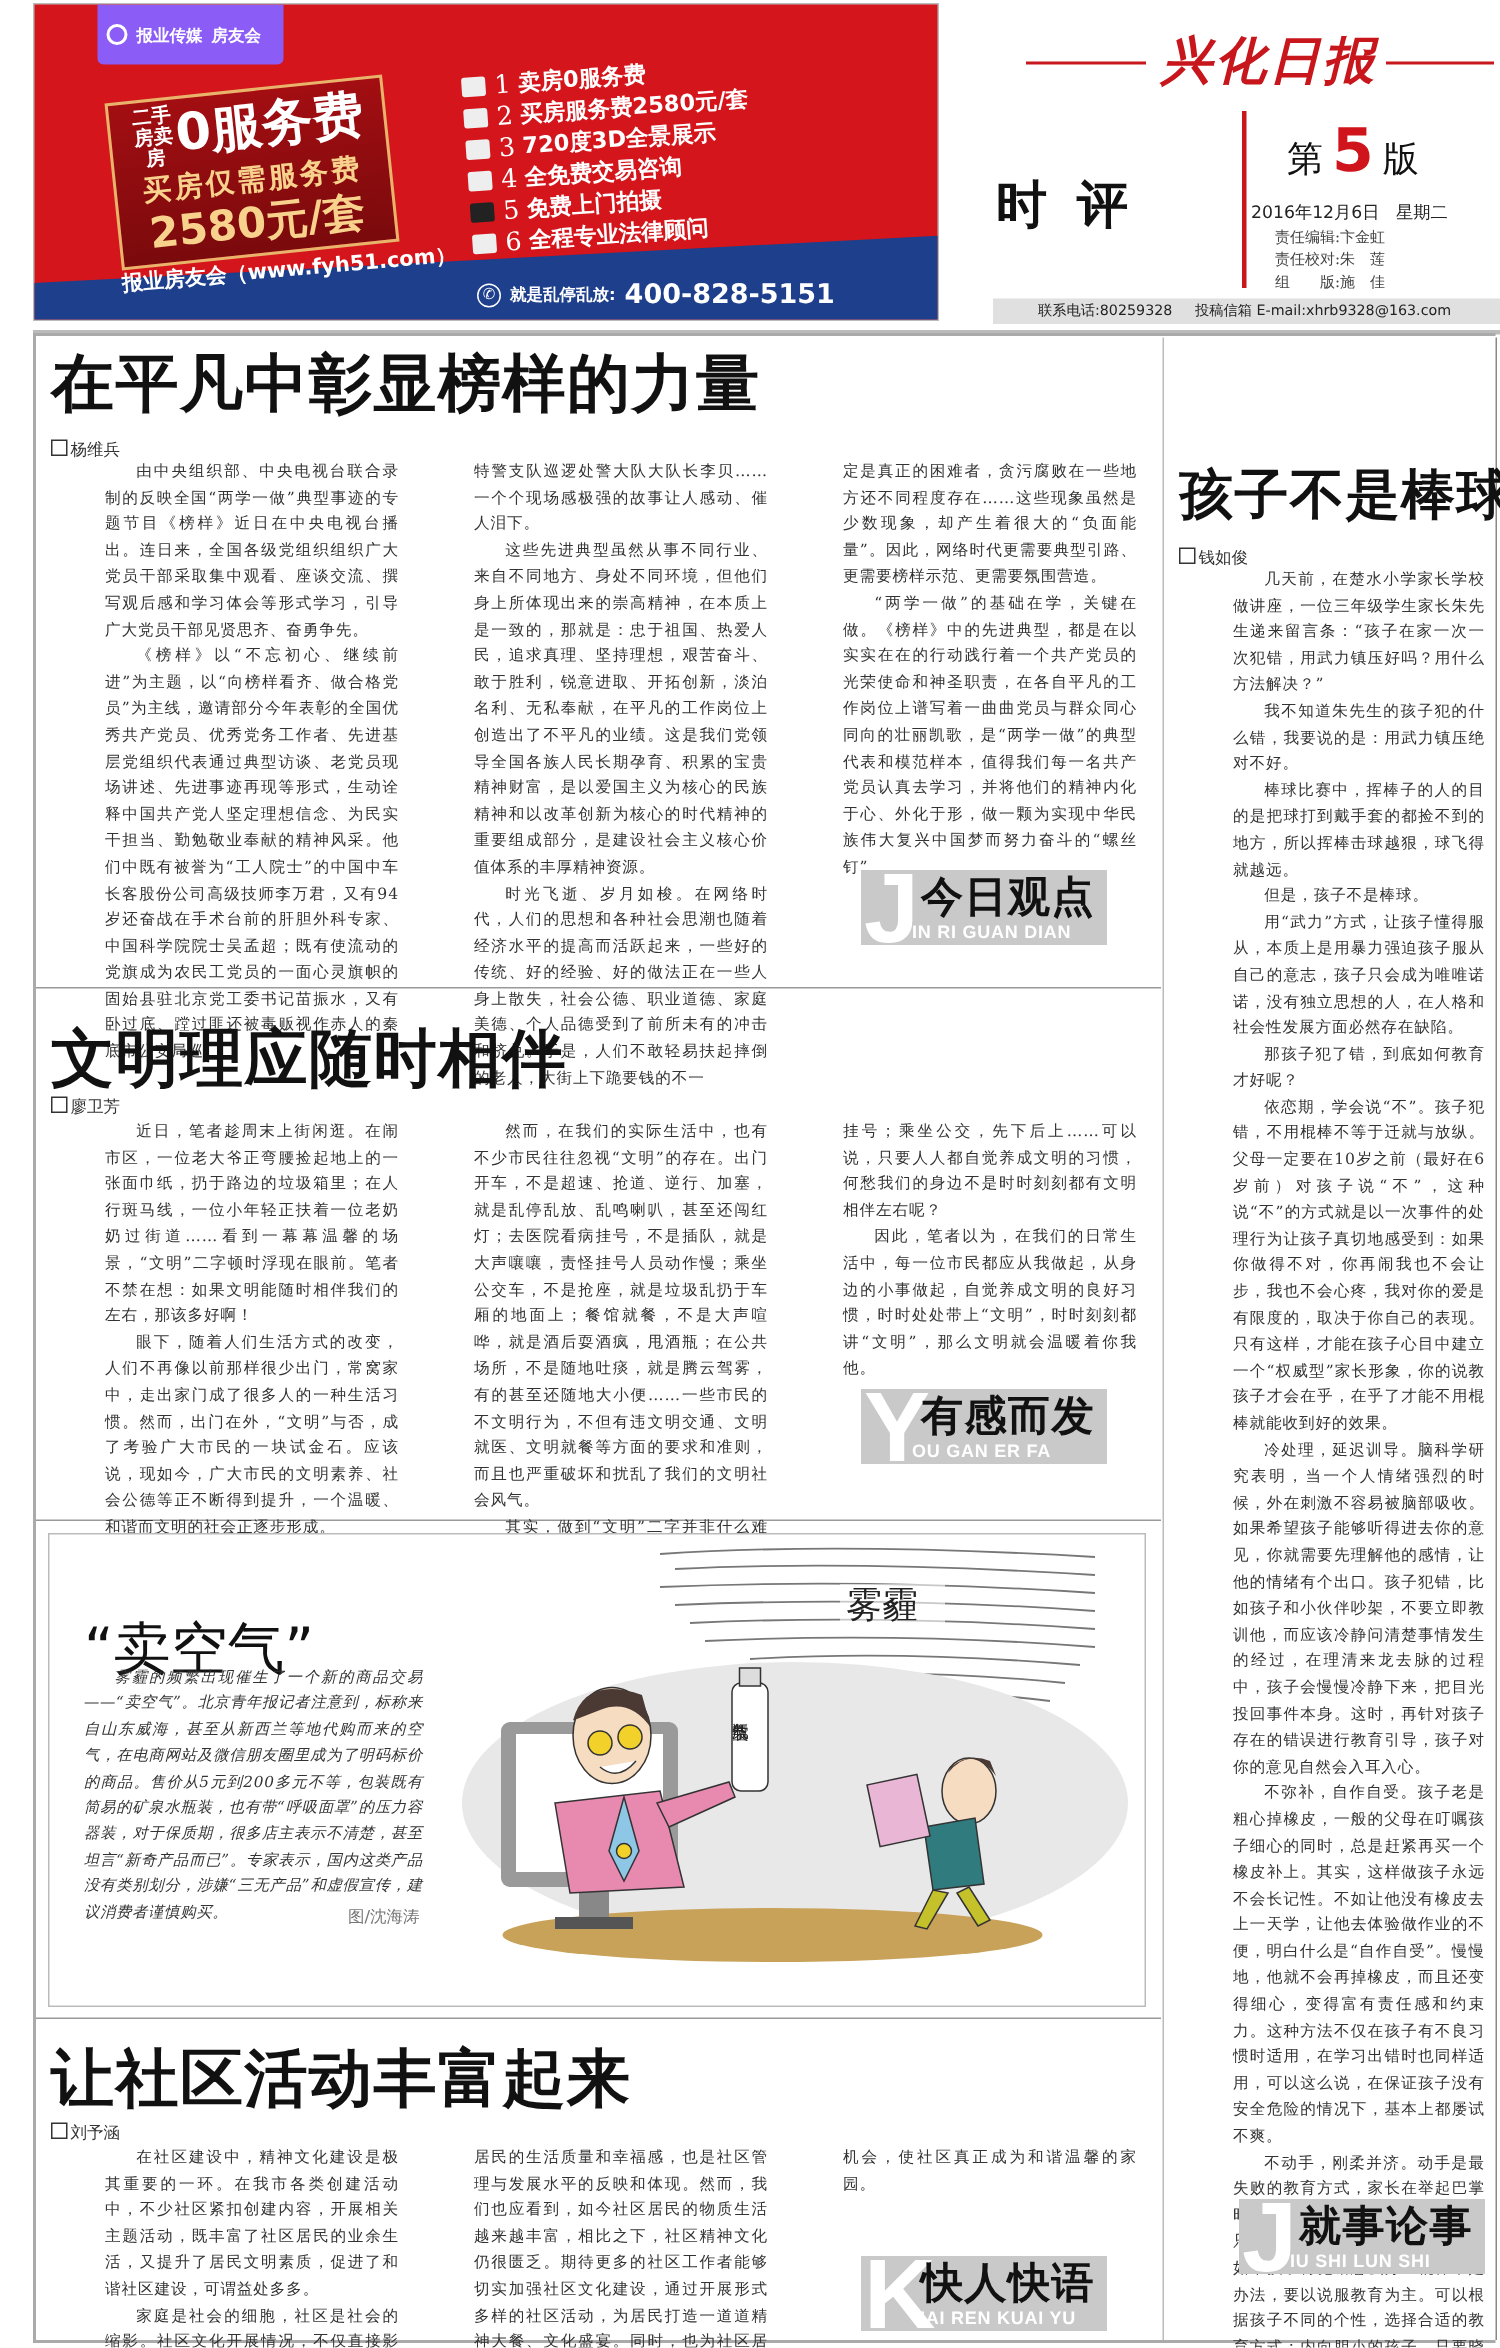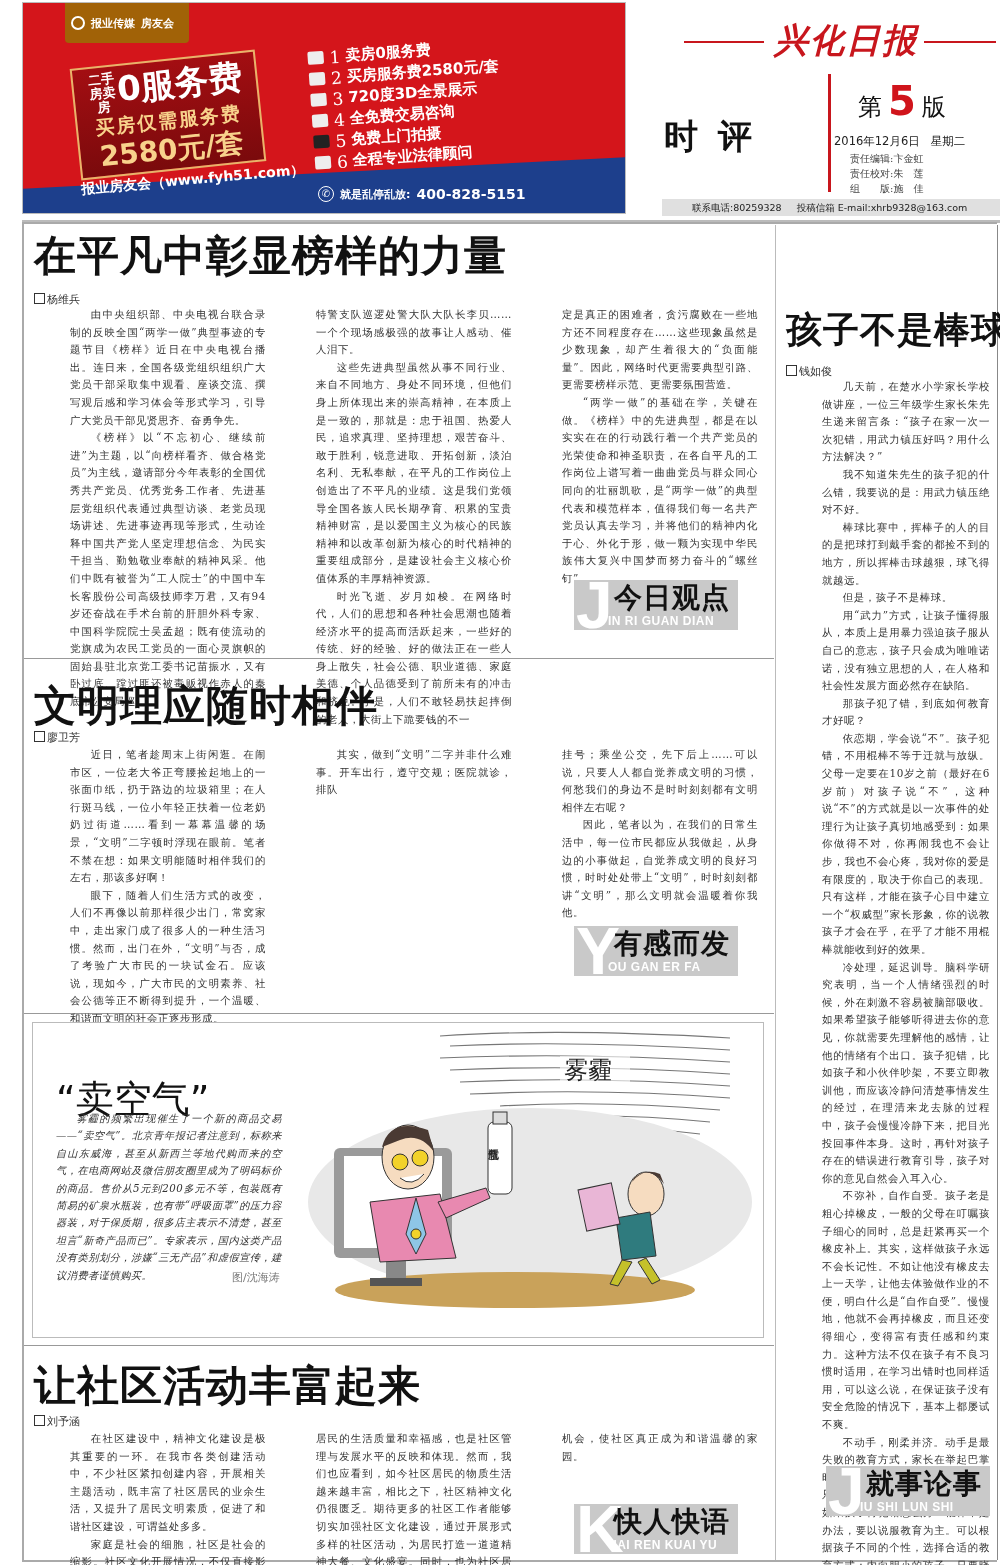--- a/index.html
+++ b/index.html
@@ -2,35 +2,35 @@
 <html><head>
 <meta charset="utf-8">
 <style>
   * { box-sizing: border-box; margin: 0; padding: 0; }
   html, body { width: 1000px; height: 1565px; background: #fff; overflow: hidden; }
   body { position: relative; font-family: "DejaVu Serif", "Liberation Serif", serif; color: #222; }
 
   
   .ad { position: absolute; left: 22px; top: 2px; width: 604px; height: 212px; background: #d4151b; overflow: hidden; border: 1px solid #bbb; }
   .ad .band-blue { position: absolute; left: -20px; right: -20px; bottom: -30px; height: 70px; background: #1d3f8c; transform: rotate(-3deg); }
-  .ad .logo-box { position: absolute; left: 42px; top: 0; width: 124px; height: 40px; background: #a16207; border-radius: 0 0 4px 4px; color: #fff; font: bold 11px "Liberation Sans", sans-serif; padding: 10px 6px; display: flex; gap: 6px; align-items: center; }
+  .ad .logo-box { position: absolute; left: 42px; top: 0; width: 124px; height: 40px; background: #8b5cf6; border-radius: 0 0 4px 4px; color: #fff; font: bold 11px "Liberation Sans", sans-serif; padding: 10px 6px; display: flex; gap: 6px; align-items: center; }
   .ad .logo-mark { width: 14px; height: 14px; border: 2px solid #fff; border-radius: 50%; display: inline-block; }
   .ad .promo { position: absolute; left: 52px; top: 56px; width: 186px; height: 112px; transform: rotate(-6deg); background: linear-gradient(#a30e12, #7a0a0c); border: 2px solid #e8b36a; text-align: center; color: #fff; font-family: "DejaVu Sans", sans-serif; font-weight: bold; padding-top: 4px; }
   .ad .promo .l1 { font-size: 34px; line-height: 38px; color: #fff; }
   .ad .promo .l1 small { font-size: 13px; line-height: 14px; display: inline-block; vertical-align: middle; width: 30px; }
   .ad .promo .l2 { font-size: 19px; color: #f8d28c; letter-spacing: 2px; }
   .ad .promo .l3 { font-size: 28px; color: #f8d28c; line-height: 32px; }
   .ad .site { position: absolute; left: 58px; top: 168px; color: #fff; font: bold 14px "DejaVu Sans", sans-serif; transform: rotate(-5deg); }
   .ad .features { position: absolute; left: 288px; top: 34px; width: 310px; transform: rotate(-4deg); }
   .ad .feat { display: flex; align-items: center; height: 21px; color: #fff; font: bold 15px "DejaVu Sans", sans-serif; }
   .ad .feat .thumb { width: 16px; height: 13px; background: #eee; margin-right: 6px; border-radius: 2px; }
   .ad .feat .num { font: 17px "DejaVu Serif", serif; margin-right: 5px; }
   .ad .hotline { position: absolute; left: 295px; top: 183px; color: #fff; font: bold 11px "DejaVu Sans", sans-serif; display: flex; align-items: center; gap: 6px; }
   .ad .hotline .phone-icon { width: 16px; height: 16px; border: 1.5px solid #fff; border-radius: 50%; font-size: 10px; text-align: center; line-height: 13px; }
-  .ad .hotline .tel { font-size: 14px; }
+  .ad .hotline .tel { font-size: 18px; }
 
   
   .masthead { position: absolute; left: 662px; top: 2px; width: 338px; height: 212px; }
   .mast-rule { position: absolute; top: 39px; height: 2px; background: #c8161d; }
   .paper-name { position: absolute; left: 112px; top: 16px; font: bold italic 34px "DejaVu Serif", serif; color: #c8161d; letter-spacing: 2px; }
   .vert-rule { position: absolute; left: 166px; top: 72px; width: 3px; height: 118px; background: #c8161d; }
   .section-name { position: absolute; left: 2px; top: 112px; font: bold 34px "DejaVu Serif", serif; letter-spacing: 20px; color: #111; }
   .edition { position: absolute; left: 196px; top: 76px; font: 24px "DejaVu Sans", sans-serif; color: #111; display: flex; align-items: baseline; gap: 6px; }
   .edition .no { font: bold 40px "DejaVu Sans", sans-serif; color: #d0141b; }
   .date-line { position: absolute; left: 172px; top: 132px; font: 11.5px "DejaVu Sans", sans-serif; color: #222; }
@@ -174,20 +174,21 @@
   <span class="pinyin">IN RI GUAN DIAN</span>
 </div>
 
 <h1 class="headline" style="left:34px;top:678px">文明理应随时相伴</h1>
 <div class="byline" style="left:34px;top:730px">廖卫芳</div>
 <div class="col" style="left:34px;top:746px;width:232px">
   <p>近日，笔者趁周末上街闲逛。在闹市区，一位老大爷正弯腰捡起地上的一张面巾纸，扔于路边的垃圾箱里；在人行斑马线，一位小年轻正扶着一位老奶奶过街道……看到一幕幕温馨的场景，“文明”二字顿时浮现在眼前。笔者不禁在想：如果文明能随时相伴我们的左右，那该多好啊！</p>
   <p>眼下，随着人们生活方式的改变，人们不再像以前那样很少出门，常窝家中，走出家门成了很多人的一种生活习惯。然而，出门在外，“文明”与否，成了考验广大市民的一块试金石。应该说，现如今，广大市民的文明素养、社会公德等正不断得到提升，一个温暖、和谐而文明的社会正逐步形成。</p>
 </div>
 <div class="col" style="left:280px;top:746px;width:232px">
+  <p>然而，在我们的实际生活中，也有不少市民往往忽视“文明”的存在。出门开车，不是超速、抢道、逆行、加塞，就是乱停乱放、乱鸣喇叭，甚至还闯红灯；去医院看病挂号，不是插队，就是大声嚷嚷，责怪挂号人员动作慢；乘坐公交车，不是抢座，就是垃圾乱扔于车厢的地面上；餐馆就餐，不是大声喧哗，就是酒后耍酒疯，甩酒瓶；在公共场所，不是随地吐痰，就是腾云驾雾，有的甚至还随地大小便……一些市民的不文明行为，不但有违文明交通、文明就医、文明就餐等方面的要求和准则，而且也严重破坏和扰乱了我们的文明社会风气。</p>
   <p>其实，做到“文明”二字并非什么难事。开车出行，遵守交规；医院就诊，排队</p>
 </div>
 <div class="col" style="left:526px;top:746px;width:232px">
   <p class="cont">挂号；乘坐公交，先下后上……可以说，只要人人都自觉养成文明的习惯，何愁我们的身边不是时时刻刻都有文明相伴左右呢？</p>
   <p>因此，笔者以为，在我们的日常生活中，每一位市民都应从我做起，从身边的小事做起，自觉养成文明的良好习惯，时时处处带上“文明”，时时刻刻都讲“文明”，那么文明就会温暖着你我他。</p>
 </div>
 
 <div class="col-logo" style="left:574px;top:926px">
   <span class="big">Y</span>
   <span class="cn">有感而发</span>

